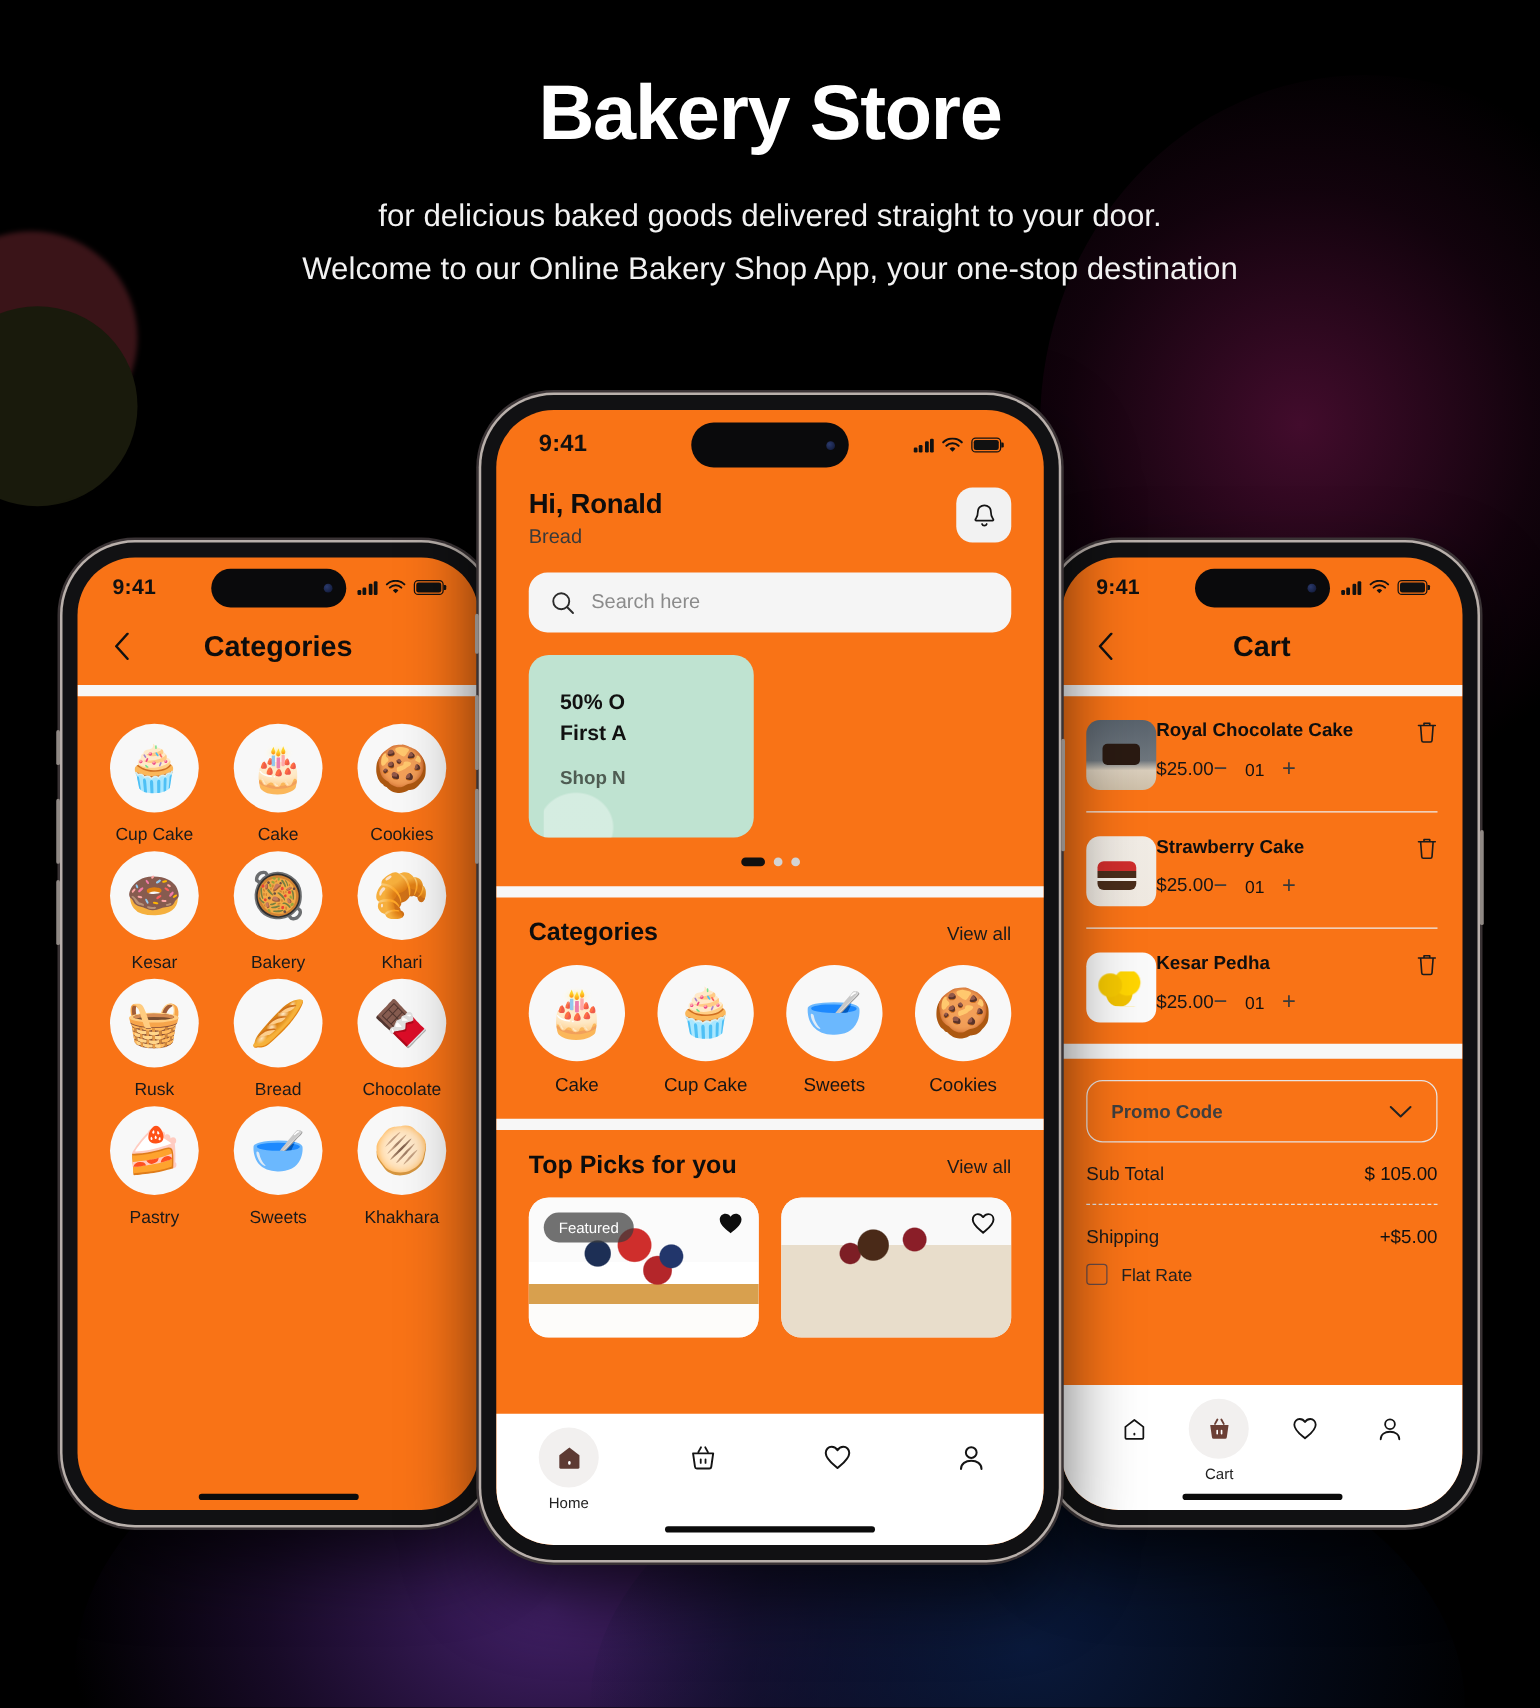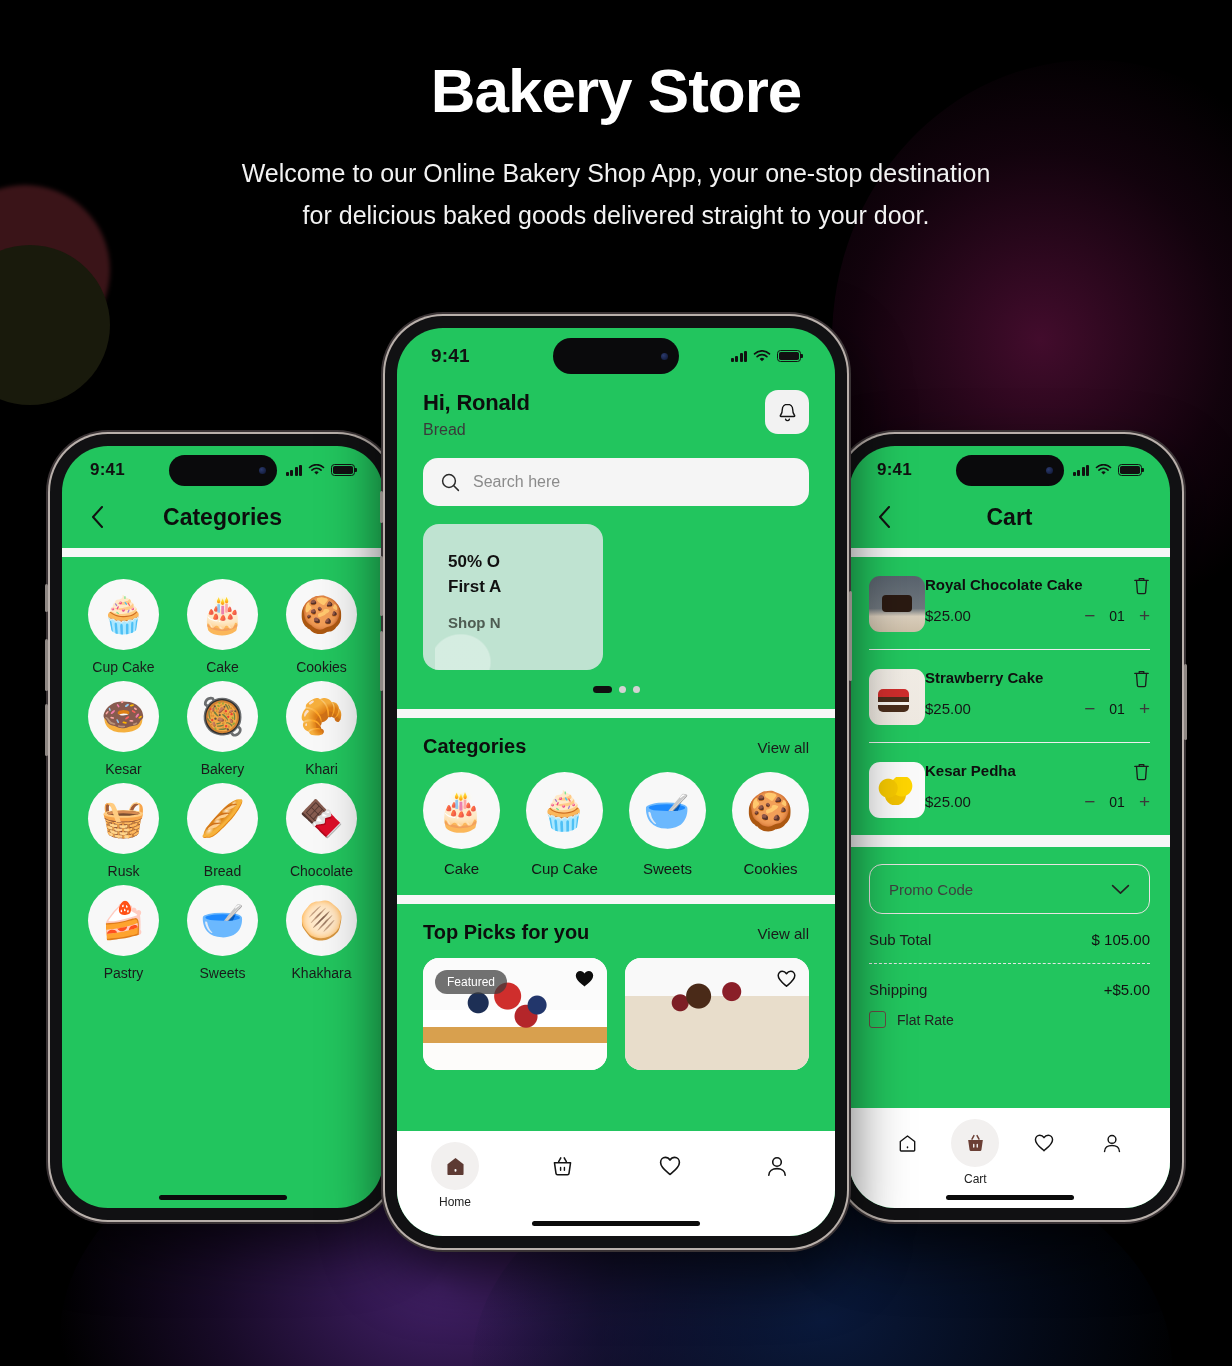--- a/index.html
+++ b/index.html
@@ -36,21 +36,21 @@
   
   .phone {
     position:absolute; z-index:6;
     background:#111113;
     border-radius:58px;
     box-shadow:0 0 0 2px #b9b0ab, 0 0 0 4px #3a3335, 0 26px 60px rgba(0,0,0,.65);
     padding:12px;
   }
   .phone .screen {
     width:100%; height:100%;
-    background:#22c55e;
+    background:#f97316;
     border-radius:46px;
     overflow:hidden;
     position:relative;
   }
   .side-btn { position:absolute; background:#8f8884; border-radius:3px; }
 
   #phone-left   { left:50px;  top:434px;  width:345px; height:786px; }
   #phone-center { left:385px; top:316px;  width:462px; height:932px; z-index:8; }
   #phone-right  { left:837px; top:434px;  width:345px; height:786px; }
 
@@ -199,32 +199,32 @@
   .ci-thumb.t3 { background:#fafafa; }
   .ci-thumb.t3::after{ content:""; position:absolute; left:14%; top:26%; width:72%; height:50%;
      background:
        radial-gradient(circle at 28% 40%, #f5c800 0 9px, transparent 10px),
        radial-gradient(circle at 62% 32%, #ffd500 0 10px, transparent 11px),
        radial-gradient(circle at 46% 64%, #f2c200 0 10px, transparent 11px);
   }
   .ci-body { flex:1; min-width:0; }
   .ci-top { display:flex; align-items:flex-start; justify-content:space-between; }
   .ci-name { font-size:15px; font-weight:700; color:#0f0f0f; }
-  .ci-bot { display:flex; align-items:center; justify-content:space-between; margin-top:11px; }
+  .ci-bot { display:flex; align-items:center; justify-content:flex-start; margin-top:11px; }
   .ci-price { font-size:15px; color:#161616; }
   .stepper { display:flex; align-items:center; gap:14px; }
   .stp { font-size:19px; color:#3a3a3a; cursor:pointer; line-height:1; }
   .qty { font-size:14px; color:#111; }
   .trash { cursor:pointer; }
 
   .cart-gap { height:12px; background:#f7f7f7; }
   .promo { margin:17px 20px 0; height:50px; border:1px solid #e9e4e2; border-radius:13px;
            display:flex; align-items:center; justify-content:space-between; padding:0 19px;
            cursor:pointer; }
-  .promo-txt { font-size:15px; color:#3f3f3f; }
+  .promo-txt { font-size:15px; color:#3f3f3f;font-weight:bold; }
   .totals { padding:0 20px; }
   .trow { display:flex; align-items:center; justify-content:space-between; padding:17px 0 0; }
   .trow.bordered { border-bottom:1px dashed #e6e6e6; padding-bottom:15px; }
   .tlabel { font-size:15px; color:#1b1b1b; }
   .tval { font-size:15px; color:#111; }
   .flat { display:flex; align-items:center; gap:11px; margin-top:13px; cursor:pointer; }
   .chk { width:17px; height:17px; border:1.4px solid #6b4a44; border-radius:3px; }
   .flat-label { font-size:14px; color:#222; }
 
   svg { display:block; }
@@ -236,22 +236,22 @@
   <div class="glow glow-magenta"></div>
   <div class="glow glow-purple"></div>
   <div class="glow glow-blue"></div>
   <div class="glow glow-red"></div>
   <div class="glow glow-olive"></div>
 </div>
 
 <div class="hero">
   <div class="hero-title">Bakery Store</div>
   <div class="hero-sub">
+    <span>for delicious baked goods delivered straight to your door.</span>
     <span>Welcome to our Online Bakery Shop App, your one-stop destination</span>
-    <span>for delicious baked goods delivered straight to your door.</span>
   </div>
 </div>
 
 <div class="phone" id="phone-left">
   <div class="side-btn" style="left:-5px; top:150px; width:3px; height:28px;"></div>
   <div class="side-btn" style="left:-5px; top:205px; width:3px; height:52px;"></div>
   <div class="side-btn" style="left:-5px; top:270px; width:3px; height:52px;"></div>
   <div class="side-btn" style="right:-5px; top:230px; width:3px; height:76px;"></div>
 
   <div class="screen">

